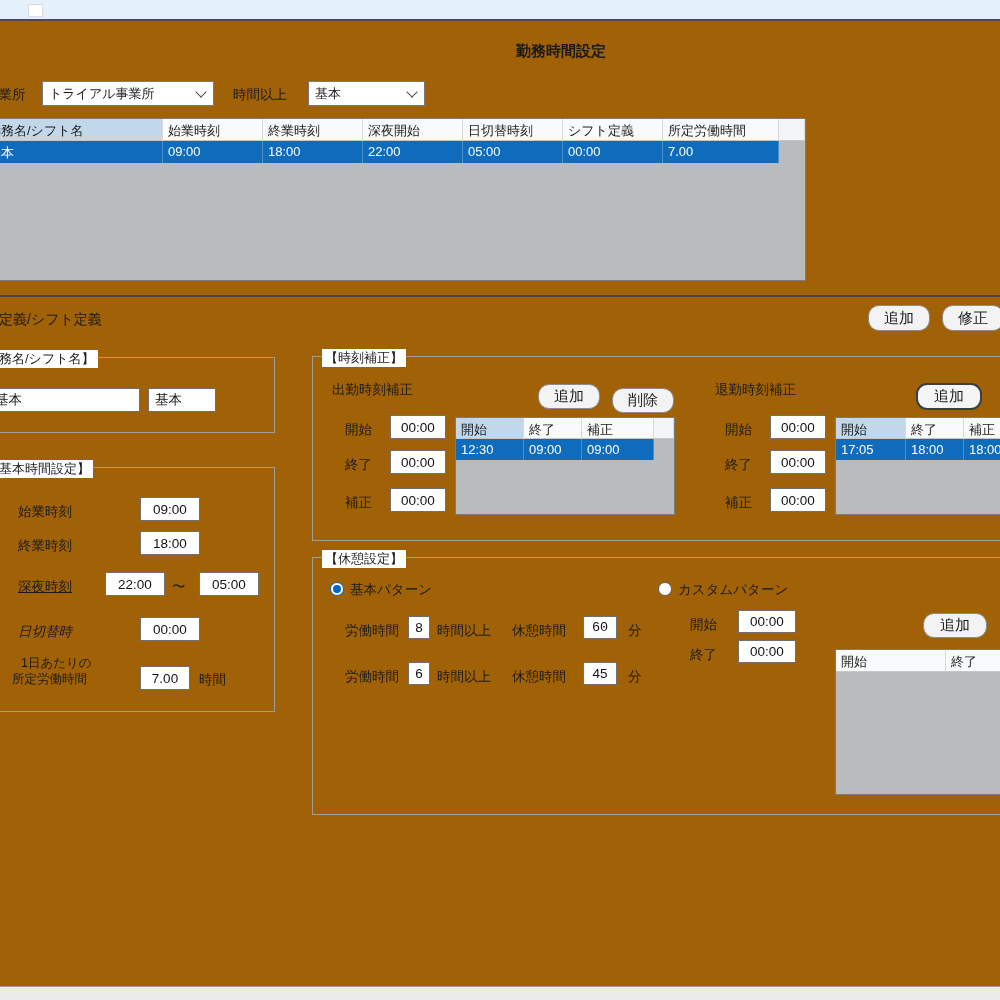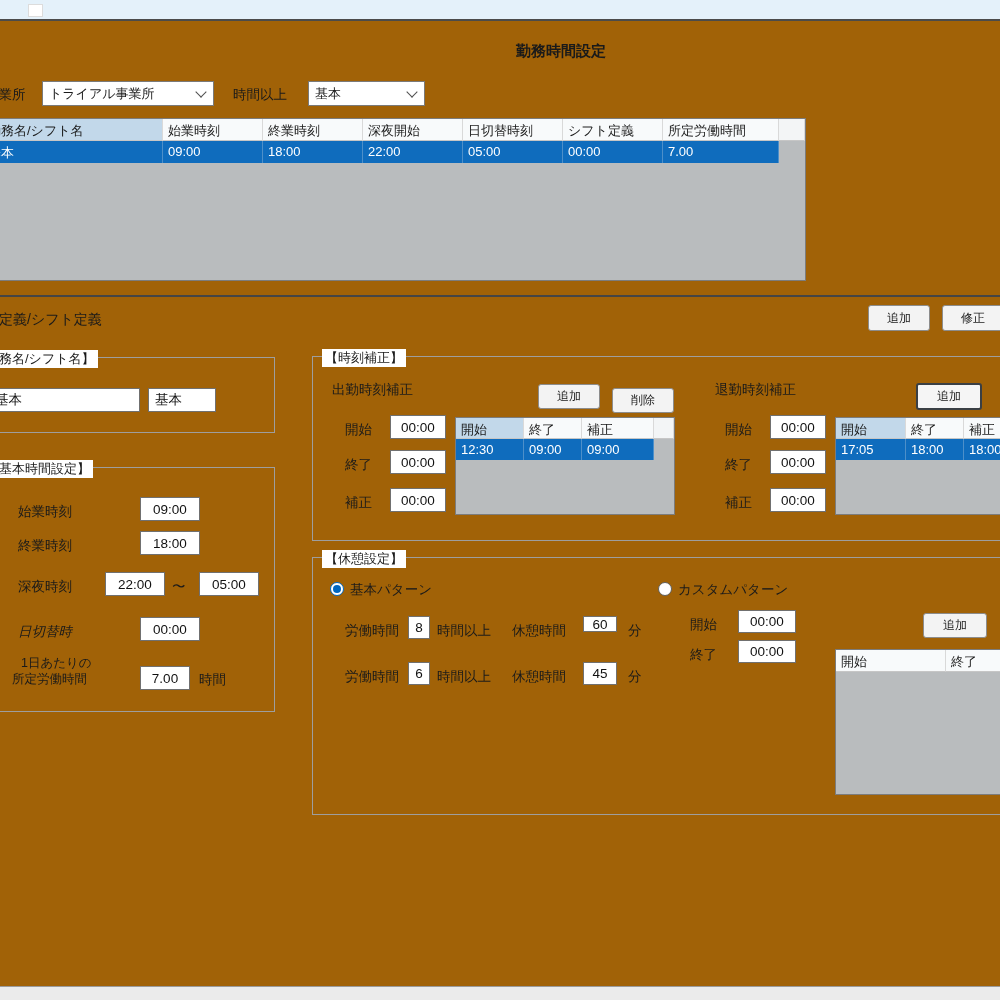--- a/index.html
+++ b/index.html
@@ -2,21 +2,21 @@
 <html><head>
 <meta charset="utf-8">
 <style>
   html,body{margin:0;padding:0;background:#fff;}
   #screen{position:relative;width:1000px;height:1000px;overflow:hidden;background:#a16207;
           font-family:"Liberation Sans","DejaVu Sans",sans-serif;color:#1a1a1a;}
   .abs{position:absolute;}
   .lbl{position:absolute;font-size:13.5px;white-space:nowrap;color:#1a1a1a;}
   .tb{position:absolute;border:1px solid #707070;background:#fff;font-size:13.5px;text-align:center;
       padding:0;box-sizing:border-box;font-family:inherit;color:#111;}
-  .btn{position:absolute;background:#f3f3f3;border:1px solid #8c8c8c;border-radius:3px;font-size:12px;
+  .btn{position:absolute;background:#f3f3f3;border:1px solid #8c8c8c;border-radius:11px;font-size:15px;
        display:flex;align-items:center;justify-content:center;box-sizing:border-box;cursor:default;}
   .btn.focused{border:2px solid #3a3f44;background:#f5f5f5;}
   .grp{position:absolute;border:1px solid #9e9e9e;box-sizing:border-box;background:transparent;}
   .grp-label{position:absolute;background:#fff;padding:0 3px;font-size:13px;white-space:nowrap;}
   .combo{position:absolute;background:#fff;border:1px solid #7a7a7a;box-sizing:border-box;display:flex;
          align-items:center;font-size:13px;padding-left:6px;}
   .chev{margin-left:auto;margin-right:8px;width:7px;height:7px;border-right:1.6px solid #4f4f4f;
         border-bottom:1.6px solid #4f4f4f;transform:rotate(45deg);margin-top:-4px;}
   .lv{position:absolute;background:#b9bcbe;border:1px solid #7c7c7c;box-sizing:border-box;overflow:hidden;}
   .hrow{display:flex;height:22px;}
@@ -89,21 +89,21 @@
 
   <span class="grp-label" style="left:-30px;top:350px;">【勤務名/シフト名】</span>
   <input class="tb" style="left: -12px; top: 388px; width: 152px; height: 24px; text-align: left; padding-left: 6px;" value="基本">
   <input class="tb" style="left: 148px; top: 388px; width: 68px; height: 24px; text-align: left; padding-left: 6px;" value="基本">
 
   <span class="grp-label" style="left:-17px;top:460px;">【基本時間設定】</span>
   <span class="lbl" style="left:18px;top:503px;">始業時刻</span>
   <input class="tb" style="left: 140px; top: 497px; width: 60px; height: 24px;" value="09:00">
   <span class="lbl" style="left:18px;top:537px;">終業時刻</span>
   <input class="tb" style="left: 140px; top: 531px; width: 60px; height: 24px;" value="18:00">
-  <span class="lbl" style="left:18px;top:578px;">深夜時刻</span>
+  <span class="lbl" style="left:18px;top:578px;text-decoration:underline;">深夜時刻</span>
   <input class="tb" style="left: 105px; top: 572px; width: 60px; height: 24px;" value="22:00">
   <span class="lbl" style="left:172px;top:578px;">〜</span>
   <input class="tb" style="left: 199px; top: 572px; width: 60px; height: 24px;" value="05:00">
   <span class="lbl" style="left:18px;top:623px;font-style:italic;">日切替時</span>
   <input class="tb" style="left: 140px; top: 617px; width: 60px; height: 24px;" value="00:00">
   <span class="lbl" style="left:21px;top:655px;font-size:12.5px;">1日あたりの</span>
   <span class="lbl" style="left:12px;top:671px;font-size:12.5px;">所定労働時間</span>
   <input class="tb" style="left: 140px; top: 666px; width: 50px; height: 24px;" value="7.00">
   <span class="lbl" style="left:199px;top:671px;">時間</span>
 
@@ -157,21 +157,21 @@
   <span class="grp-label" style="left:322px;top:550px;">【休憩設定】</span>
   <div class="radio sel" style="left:330px;top:582px;"></div>
   <span class="lbl" style="left:350px;top:581px;">基本パターン</span>
   <div class="radio" style="left:658px;top:582px;"></div>
   <span class="lbl" style="left:678px;top:581px;">カスタムパターン</span>
 
   <span class="lbl" style="left:345px;top:622px;">労働時間</span>
   <input class="tb" style="left: 408px; top: 616px; width: 22px; height: 23px;" value="8">
   <span class="lbl" style="left:437px;top:622px;">時間以上</span>
   <span class="lbl" style="left:512px;top:622px;">休憩時間</span>
-  <input class="tb" style="left: 583px; top: 616px; width: 34px; height: 16px;" value="60">
+  <input class="tb" style="left: 583px; top: 616px; width: 34px; height: 23px; font-family: Liberation Mono, monospace;" value="60">
   <span class="lbl" style="left:628px;top:622px;">分</span>
 
   <span class="lbl" style="left:345px;top:668px;">労働時間</span>
   <input class="tb" style="left: 408px; top: 662px; width: 22px; height: 23px;" value="6">
   <span class="lbl" style="left:437px;top:668px;">時間以上</span>
   <span class="lbl" style="left:512px;top:668px;">休憩時間</span>
   <input class="tb" style="left: 583px; top: 662px; width: 34px; height: 23px;" value="45">
   <span class="lbl" style="left:628px;top:668px;">分</span>
 
   <span class="lbl" style="left:690px;top:616px;">開始</span>

